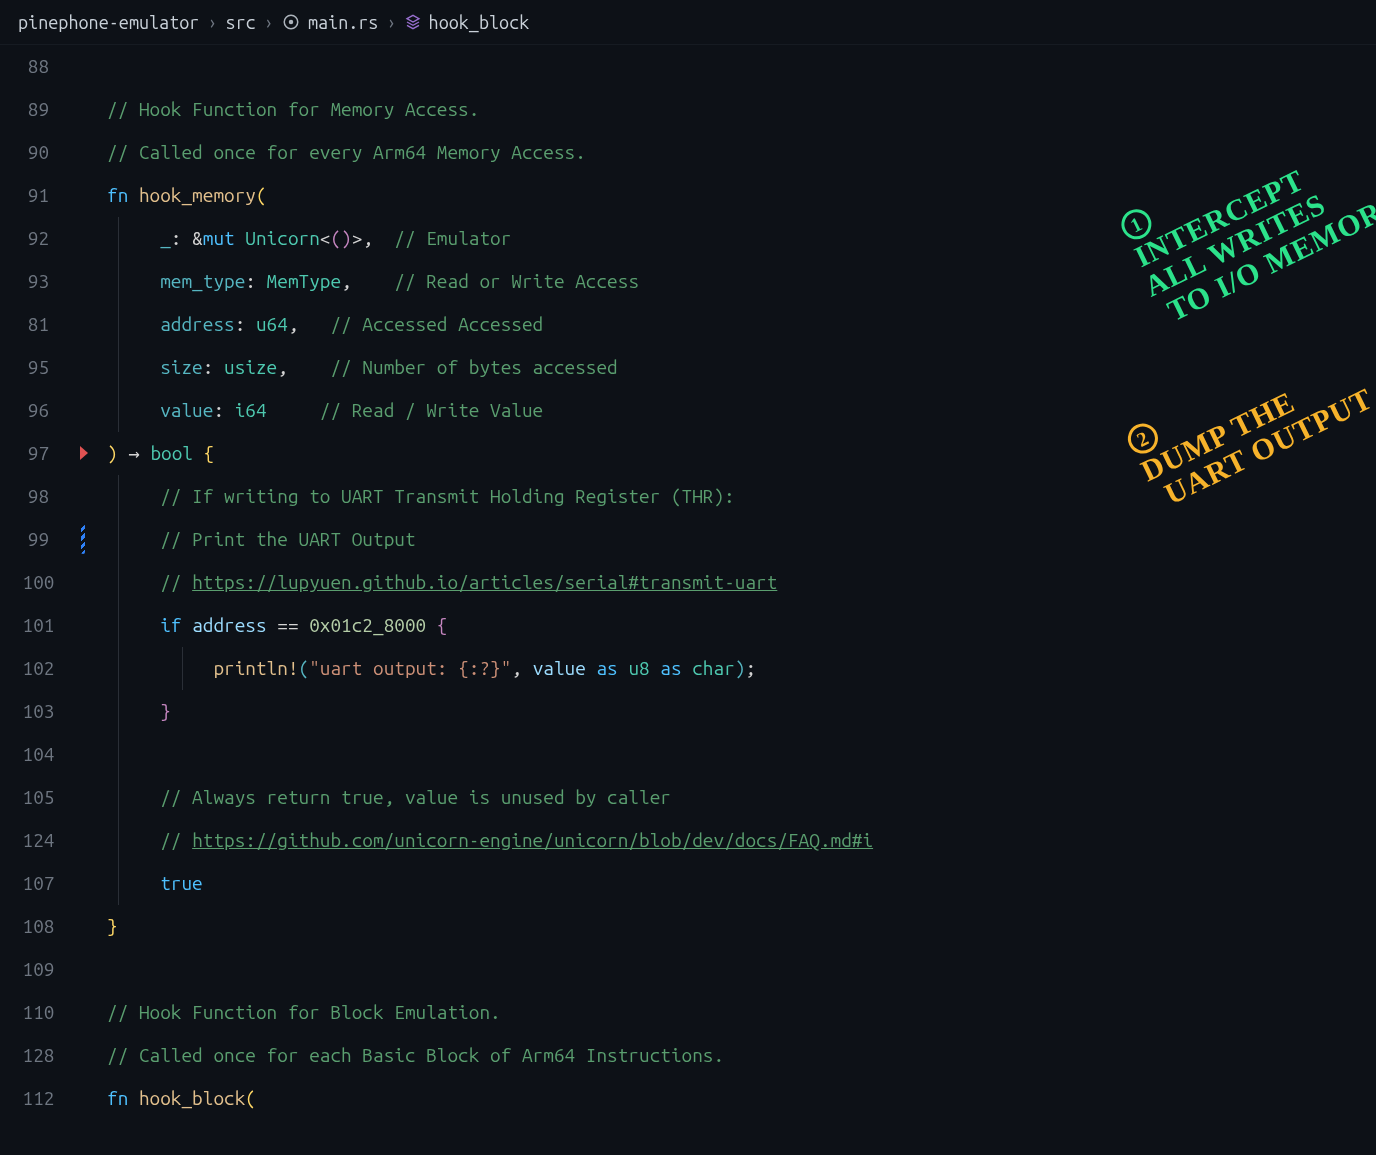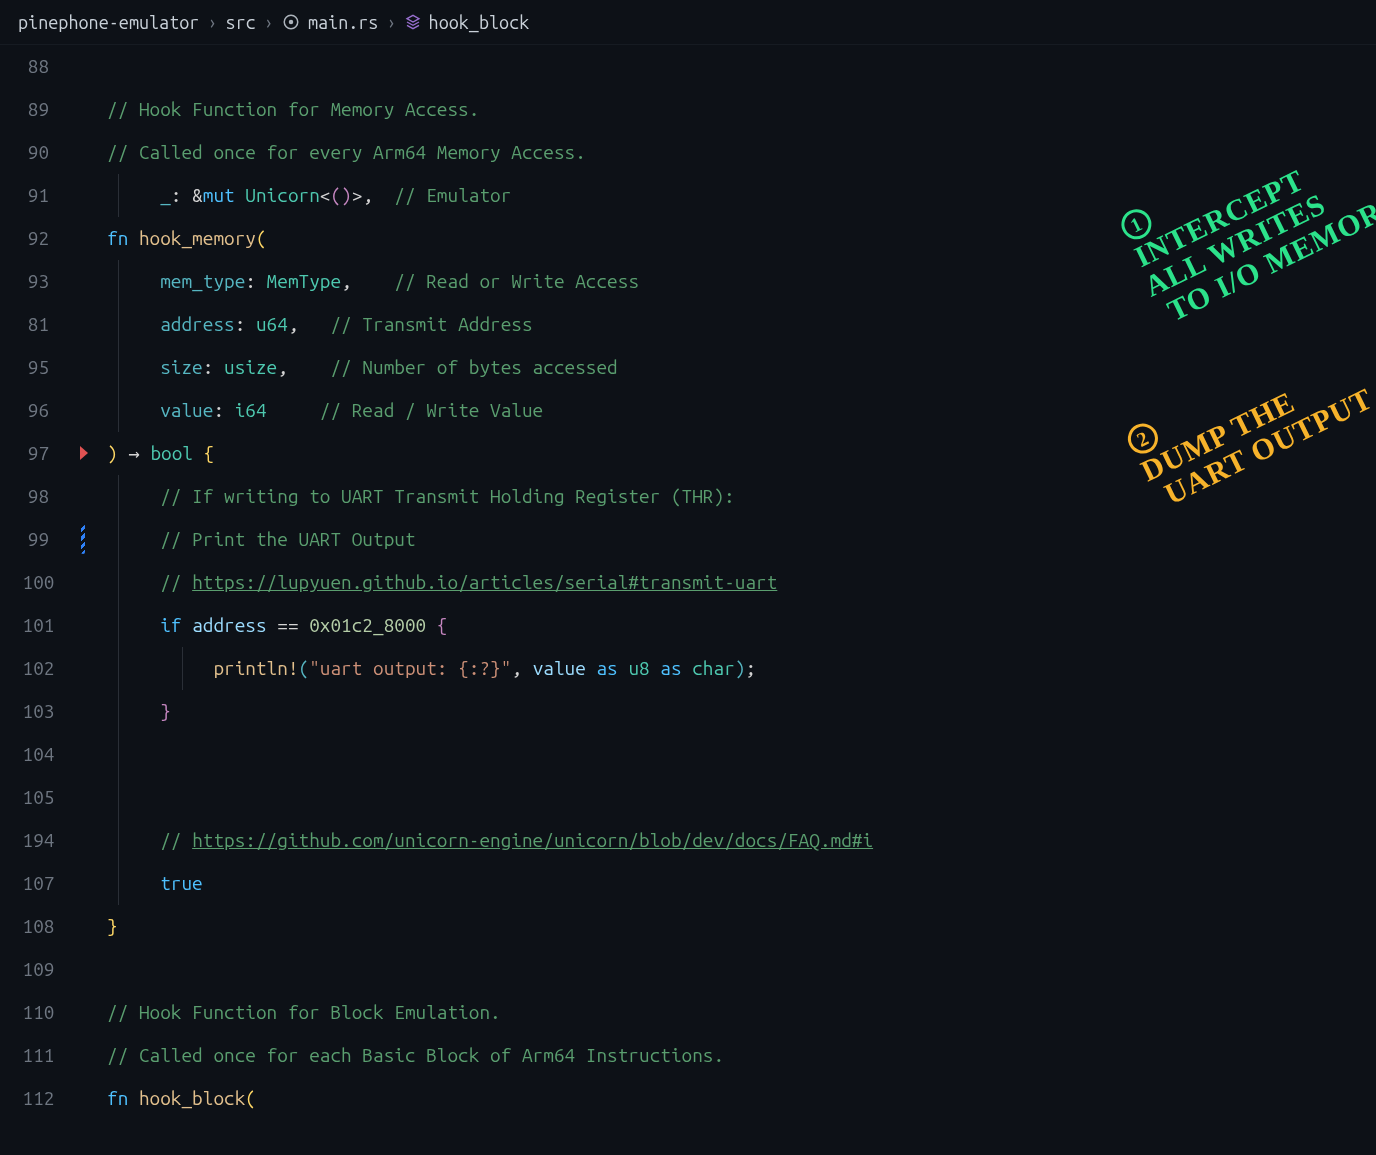--- a/index.html
+++ b/index.html
@@ -167,47 +167,47 @@
       <div class="gutter-line">96</div>
       <div class="gutter-line">97<span class="collapse-mark"></span></div>
       <div class="gutter-line">98</div>
       <div class="gutter-line">99<span class="diff-mark"></span></div>
       <div class="gutter-line">100</div>
       <div class="gutter-line">101</div>
       <div class="gutter-line">102</div>
       <div class="gutter-line">103</div>
       <div class="gutter-line">104</div>
       <div class="gutter-line">105</div>
-      <div class="gutter-line">194</div>
+      <div class="gutter-line">124</div>
       <div class="gutter-line">107</div>
       <div class="gutter-line">108</div>
       <div class="gutter-line">109</div>
       <div class="gutter-line">110</div>
-      <div class="gutter-line">111</div>
+      <div class="gutter-line">128</div>
       <div class="gutter-line">112</div>
     </div>
   <div class="code" id="code">
       <div class="code-line"></div>
       <div class="code-line"><span class="cmt">// Hook Function for Memory Access.</span></div>
       <div class="code-line"><span class="cmt">// Called once for every Arm64 Memory Access.</span></div>
+      <div class="code-line"><span class="kw">fn </span><span class="fnname">hook_memory</span><span class="brace-y">(</span></div>
       <div class="code-line"><span class="indent-guide guide1"></span>     <span class="param">_</span><span class="punct">: </span><span class="punct">&amp;</span><span class="kw">mut </span><span class="type">Unicorn</span><span class="punct">&lt;</span><span class="brace-p">()</span><span class="punct">&gt;</span><span class="punct">,  </span><span class="cmt">// Emulator</span></div>
-      <div class="code-line"><span class="kw">fn </span><span class="fnname">hook_memory</span><span class="brace-y">(</span></div>
       <div class="code-line"><span class="indent-guide guide1"></span>     <span class="param">mem_type</span><span class="punct">: </span><span class="type">MemType</span><span class="punct">,    </span><span class="cmt">// Read or Write Access</span></div>
-      <div class="code-line"><span class="indent-guide guide1"></span>     <span class="param">address</span><span class="punct">: </span><span class="type">u64</span><span class="punct">,   </span><span class="cmt">// Transmit Address</span></div>
+      <div class="code-line"><span class="indent-guide guide1"></span>     <span class="param">address</span><span class="punct">: </span><span class="type">u64</span><span class="punct">,   </span><span class="cmt">// Accessed Accessed</span></div>
       <div class="code-line"><span class="indent-guide guide1"></span>     <span class="param">size</span><span class="punct">: </span><span class="type">usize</span><span class="punct">,    </span><span class="cmt">// Number of bytes accessed</span></div>
       <div class="code-line"><span class="indent-guide guide1"></span>     <span class="param">value</span><span class="punct">: </span><span class="type">i64</span><span class="punct">     </span><span class="cmt">// Read / Write Value</span></div>
       <div class="code-line"><span class="brace-y">) </span><span class="arrow">→ </span><span class="type">bool </span><span class="brace-y">{</span></div>
       <div class="code-line"><span class="indent-guide guide1"></span>     <span class="cmt">// If writing to UART Transmit Holding Register (THR):</span></div>
       <div class="code-line"><span class="indent-guide guide1"></span>     <span class="cmt">// Print the UART Output</span></div>
       <div class="code-line"><span class="indent-guide guide1"></span>     <span class="cmt">// </span><span class="cmt link">https://lupyuen.github.io/articles/serial#transmit-uart</span></div>
       <div class="code-line"><span class="indent-guide guide1"></span>     <span class="kw">if </span><span class="ident">address</span><span class="op"> == </span><span class="num">0x01c2_8000</span><span class="punct"> </span><span class="brace-p">{</span></div>
       <div class="code-line"><span class="indent-guide guide1"></span><span class="indent-guide guide2"></span>          <span class="macro">println!</span><span class="brace-b">(</span><span class="str">"uart output: {:?}"</span><span class="punct">, </span><span class="ident">value </span><span class="kw">as </span><span class="type">u8 </span><span class="kw">as </span><span class="type">char</span><span class="brace-b">)</span><span class="punct">;</span></div>
       <div class="code-line"><span class="indent-guide guide1"></span>     <span class="brace-p">}</span></div>
       <div class="code-line"><span class="indent-guide guide1"></span></div>
-      <div class="code-line"><span class="indent-guide guide1"></span>     </div>
+      <div class="code-line"><span class="indent-guide guide1"></span>     <span class="cmt">// Always return true, value is unused by caller</span></div>
       <div class="code-line"><span class="indent-guide guide1"></span>     <span class="cmt">// </span><span class="cmt link">https://github.com/unicorn-engine/unicorn/blob/dev/docs/FAQ.md#i</span></div>
       <div class="code-line"><span class="indent-guide guide1"></span>     <span class="kw">true</span></div>
       <div class="code-line"><span class="brace-y">}</span></div>
       <div class="code-line"></div>
       <div class="code-line"><span class="cmt">// Hook Function for Block Emulation.</span></div>
       <div class="code-line"><span class="cmt">// Called once for each Basic Block of Arm64 Instructions.</span></div>
       <div class="code-line"><span class="kw">fn </span><span class="fnname">hook_block</span><span class="brace-y">(</span></div>
     </div>
 
   <div class="annotation ann-green" style="right:40px; top:25px; transform:rotate(-26deg); transform-origin:top right;">

